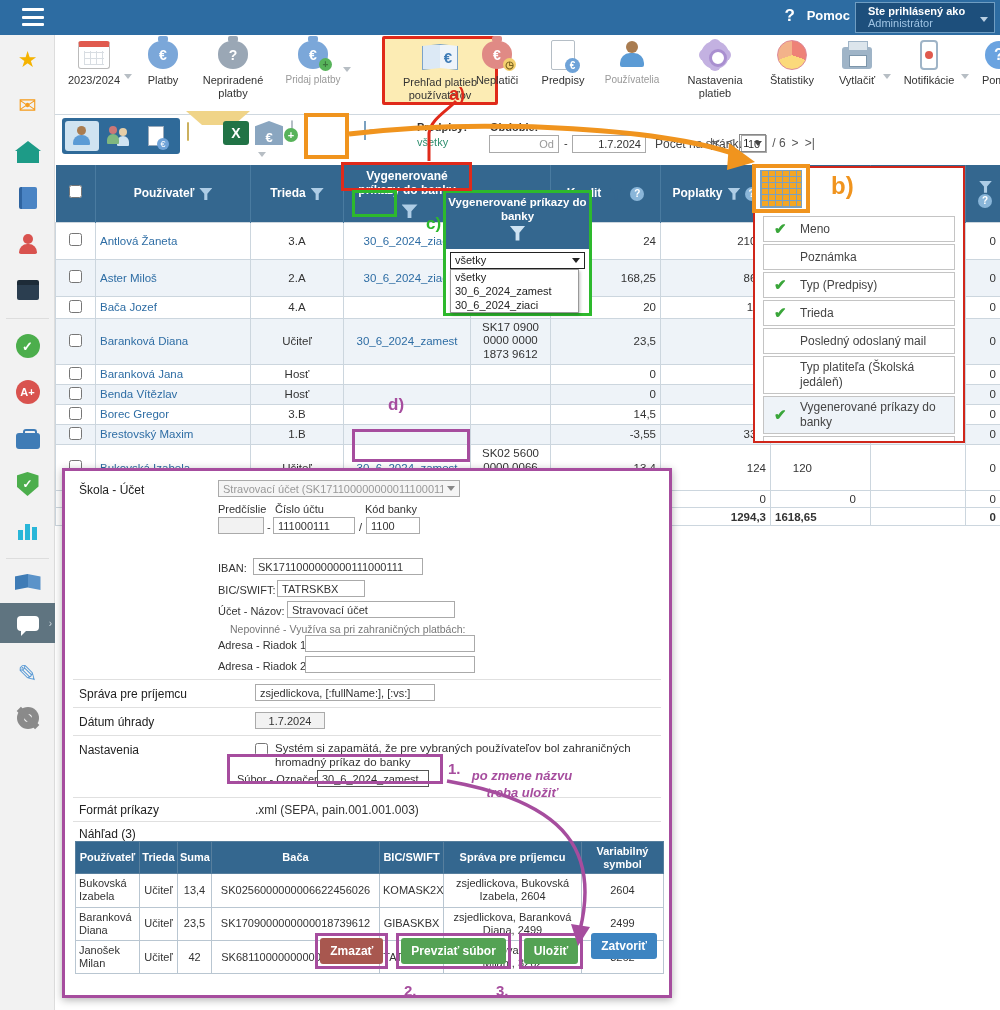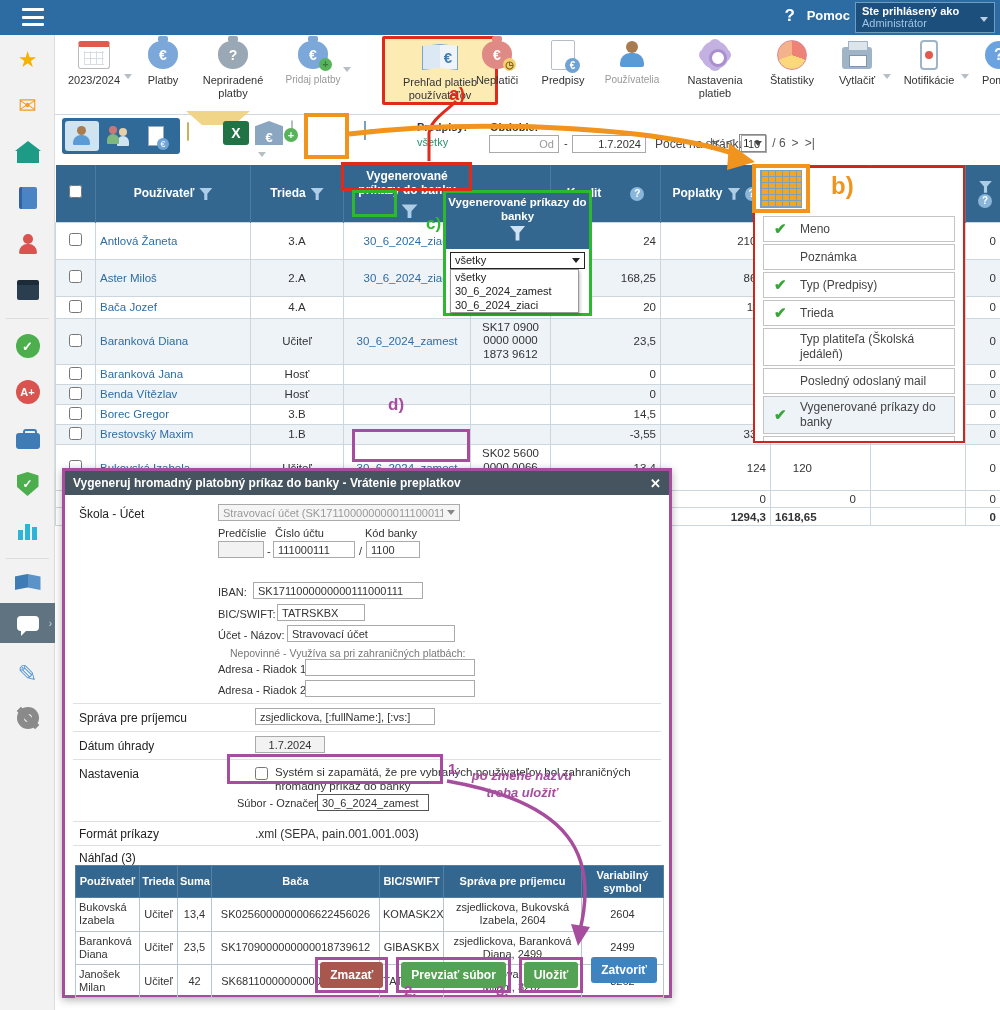--- a/index.html
+++ b/index.html
@@ -4,21 +4,21 @@
 <style>
   * { box-sizing: border-box; margin:0; padding:0; }
   html,body { width:1000px; height:1010px; font-family:"Liberation Sans", sans-serif; background:#fff; overflow:hidden; }
   .abs { position:absolute; }
   
   #topbar { left:0; top:0; width:1000px; height:35px; background:#2d6ca2; z-index:4; }
   .burger { left:22px; top:8px; width:22px; height:18px; display:flex; flex-direction:column; justify-content:space-between; cursor:pointer; }
   .burger i { display:block; height:3px; background:#fff; border-radius:1px; }
   .tb-help { right:150px; top:8px; color:#fff; font-weight:bold; font-size:13px; cursor:pointer; }
   .tb-q { right:205px; top:6px; color:#fff; font-weight:bold; font-size:17px; cursor:pointer; }
-  .userbox { right:5px; top:2px; width:140px; height:31px; background:#1d4f7c; border:1px solid #6f9dc2; padding:2px 6px; cursor:pointer; }
+  .userbox { right:5px; top:2px; width:140px; height:31px; background:#1d4f7c; border:1px solid #6f9dc2; padding:2px 12px; cursor:pointer; }
   .userbox .l1 { color:#fff; font-size:11px; font-weight:bold; }
   .userbox .l2 { color:#9fc4e4; font-size:11px; }
   .userbox .car { position:absolute; right:6px; top:14px; width:0; height:0; border-left:4px solid transparent; border-right:4px solid transparent; border-top:5px solid #b9cfe2; }
   
   #sidebar { left:0; top:35px; width:55px; height:975px; background:#f2f2f2; border-right:1px solid #ddd; z-index:4; }
   .sbi { position:absolute; left:0; width:55px; height:34px; display:flex; align-items:center; justify-content:center; cursor:pointer; }
   .sbi .glyph { font-size:22px; line-height:1; }
   .sb-sep { position:absolute; left:6px; width:43px; border-top:1px solid #ddd; }
   .sb-sel { background:#5f7480; }
   .house { width:22px; height:12px; background:#1d9b87; position:relative; margin-top:9px;}
@@ -546,27 +546,27 @@
       <span class="cp-label">Poznámka</span>
     </div>
   <div class="cp-item">
       <span class="cp-check">✔</span>
       <span class="cp-label">Typ (Predpisy)</span>
     </div>
   <div class="cp-item">
       <span class="cp-check">✔</span>
       <span class="cp-label">Trieda</span>
     </div>
+  <div class="cp-item">
+      <span class="cp-check"></span>
+      <span class="cp-label">Posledný odoslaný mail</span>
+    </div>
   <div class="cp-item" style="min-height:38px;">
       <span class="cp-check"></span>
       <span class="cp-label" style="max-width:140px;">Typ platiteľa (Školská jedáleň)</span>
-    </div>
-  <div class="cp-item">
-      <span class="cp-check"></span>
-      <span class="cp-label">Posledný odoslaný mail</span>
     </div>
   <div class="cp-item" style="min-height:36px;background:#eef3f8;">
       <span class="cp-check">✔</span>
       <span class="cp-label" style="max-width:140px;">Vygenerované príkazy do banky</span>
     </div>
   <div class="cp-item">
       <span class="cp-check"></span>
       <span class="cp-label">Variabilný symbol</span>
     </div>
 </div>
@@ -578,24 +578,20 @@
       <span>všetky</span>
     </div>
   <div class="fp-list">
     <div class="fp-opt">všetky</div>
     <div class="fp-opt">30_6_2024_zamest</div>
     <div class="fp-opt">30_6_2024_ziaci</div>
   </div>
 </div>
 
 <div id="modal" class="abs">
-  <div class="mtitle">
-    <span>Vygeneruj hromadný platobný príkaz do banky - Vrátenie preplatkov</span>
-    <span class="mx">✕</span>
-  </div>
   <div style="position:relative;height:500px;">
     <div class="mlabel" style="top:12px;">Škola - Účet</div>
     <div class="msel" style="left:153px;top:9px;width:242px;">
         <span style="overflow:hidden;white-space:nowrap;">Stravovací účet (SK1711000000000111000111)</span>
       </div>
     <div class="msmall" style="left:153px;top:32px;">Predčíslie</div>
     <div class="msmall" style="left:210px;top:32px;">Číslo účtu</div>
     <div class="msmall" style="left:300px;top:32px;">Kód banky</div>
     <input class="minput gray" style="left: 153px; top: 46px; width: 46px;">
     <div class="msmall" style="left:202px;top:50px;">-</div>

